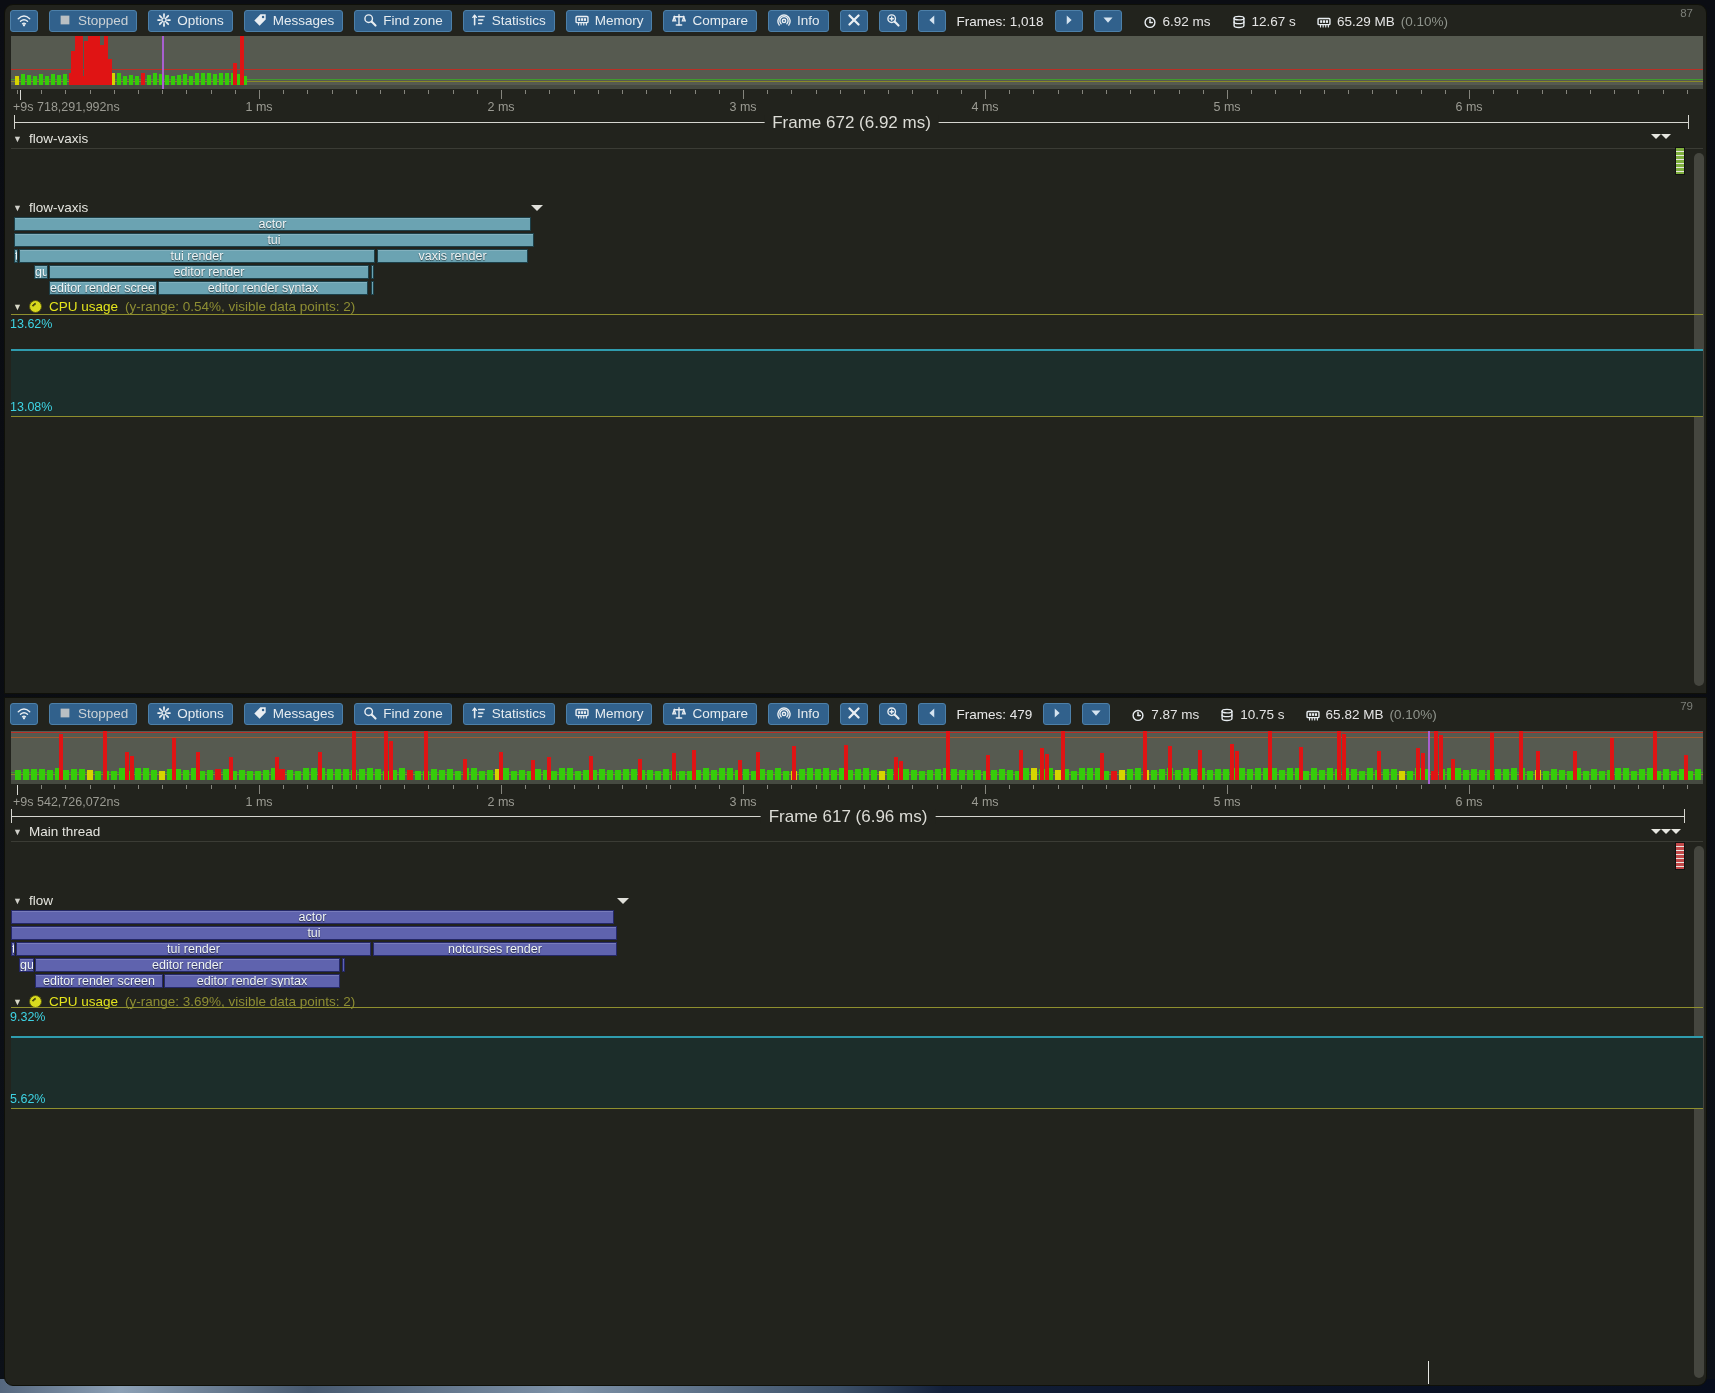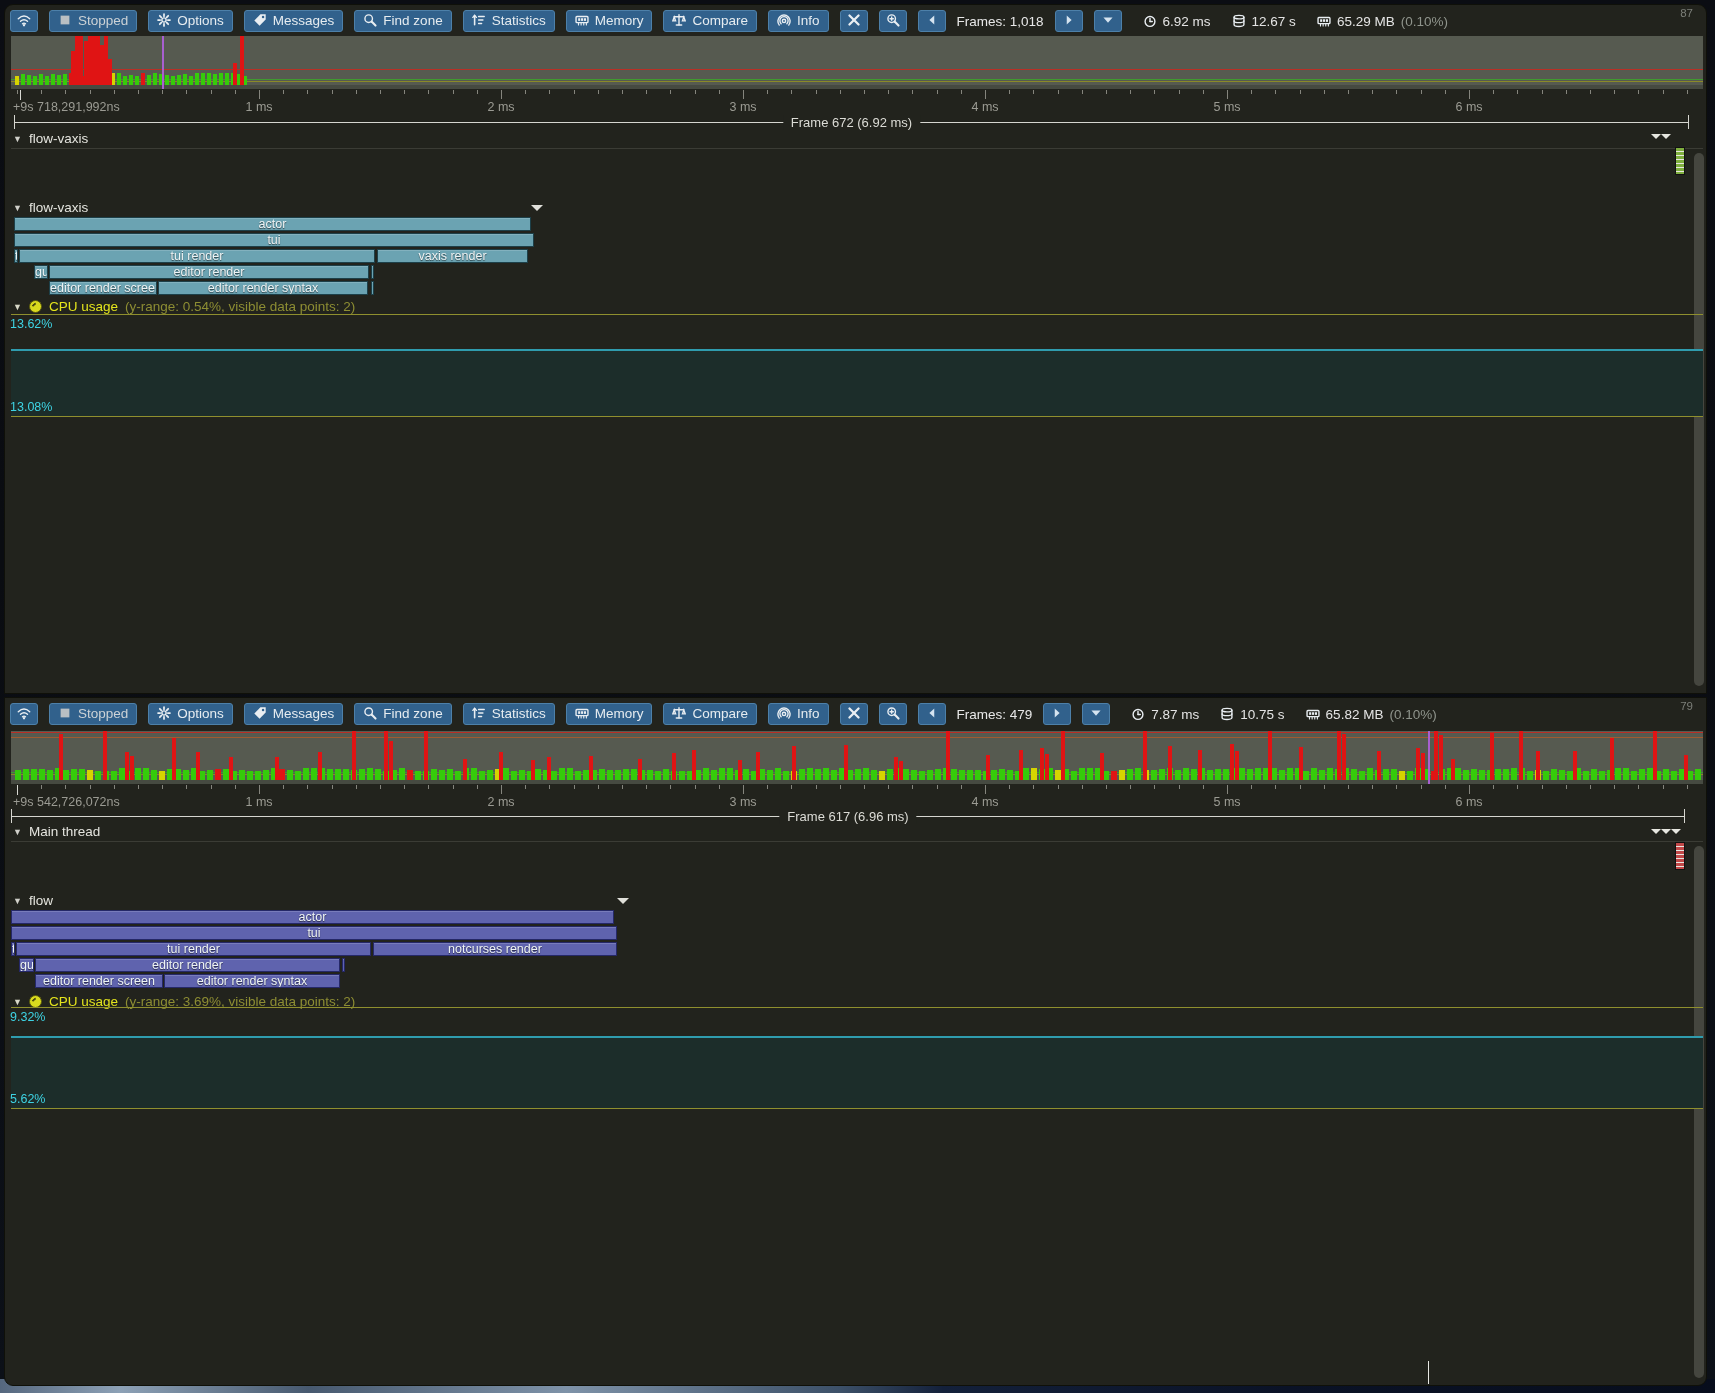--- a/index.html
+++ b/index.html
@@ -14,21 +14,21 @@
   .corner-badge{position:absolute;top:2px;right:13px;color:#7c7f79;font-size:11.5px;}
   
   .toolbar{position:absolute;left:5px;top:3px;height:26px;display:flex;align-items:center;gap:11px;white-space:nowrap;}
   .tb-btn{display:inline-flex;align-items:flex-start;gap:6px;background:#31618c;border:1px solid #4d80a9;
           border-radius:3px;padding:2px 8px;height:22px;box-sizing:border-box;color:#e6ecf0;
           font-size:13.5px;font-family:inherit;cursor:pointer;}
   .tb-btn.ic-only{padding:2px 6px;}
   .tb-btn span{display:inline-flex;align-items:center;}
   .stopped-label{color:#ccd2d6;}
   .tb-text{color:#e8e8e8;font-size:13.5px;}
-  .grp{display:inline-flex;align-items:flex-start;gap:6px;margin-left:10px;color:#e4e4e4;font-size:13.5px;}
+  .grp{display:inline-flex;align-items:flex-end;gap:6px;margin-left:10px;color:#e4e4e4;font-size:13.5px;}
   .dim{color:#8f948c;}
   .ic svg{width:14px;height:14px;display:block;stroke:#e9eef2;fill:none;stroke-width:1.6;stroke-linecap:round;}
   
   .hist{position:absolute;left:6px;width:1692px;height:53px;background:#565a50;overflow:hidden;}
   .win1 .hist{top:31px;} .win2 .hist{top:33px;}
   .hist .guide{position:absolute;left:0;right:0;height:1px;}
   .hist .hbar{position:absolute;bottom:4px;}
   .hist .strip{position:absolute;left:0;right:0;bottom:0;height:4px;background:#464a41;}
   .hist .vline{position:absolute;top:0;bottom:0;width:2px;}
   
@@ -38,21 +38,21 @@
   .ruler-labels{position:absolute;left:6px;width:1692px;height:15px;color:#9b9b93;font-size:12.5px;}
   .win1 .ruler-labels{top:95px;} .win2 .ruler-labels{top:97px;}
   .ruler-labels .origin{position:absolute;left:2px;top:0;}
   .ruler-labels .ms{position:absolute;top:0;transform:translateX(-50%);}
   
   .frame-line{position:absolute;height:14px;}
   .win1 .frame-line{top:110px;} .win2 .frame-line{top:111px;}
   .frame-line::before{content:"";position:absolute;left:0;right:0;top:7px;height:1px;background:#d6d6d0;}
   .frame-line .endtick{position:absolute;top:0;width:1px;height:14px;background:#d6d6d0;}
   .frame-line .fl-label{position:absolute;left:50%;top:0;transform:translateX(-50%);background:#22231d;
-       padding:0 8px;color:#dcdcd6;font-size:13px;line-height:15px;}
+       padding:0 8px;color:#dcdcd6;font-size:17px;line-height:15px;}
   
   .thread-label{position:absolute;left:8px;display:flex;align-items:center;gap:7px;color:#e4e4de;font-size:13.5px;}
   .thread-label .tri{font-size:9px;color:#d0d0ca;}
   .t1{top:126px;} .t2{top:195px;}
   .thread-sep{position:absolute;left:6px;width:1692px;top:143px;height:1px;background:#3b3c35;}
   .zones{position:absolute;left:0;top:212px;width:1703px;height:84px;}
   .zone{position:absolute;height:14px;box-sizing:border-box;font-size:12.5px;line-height:13px;text-align:center;
         color:#eef4f5;text-shadow:0 1px 1px rgba(0,0,0,.6);overflow:hidden;white-space:nowrap;
         border:1px solid var(--zb);background:var(--zf);box-shadow:inset 0 1px 0 rgba(255,255,255,.16);cursor:pointer;}
   .zmarker{position:absolute;width:0;height:0;border:6px solid transparent;border-top-color:#e0e0da;top:200px;}

